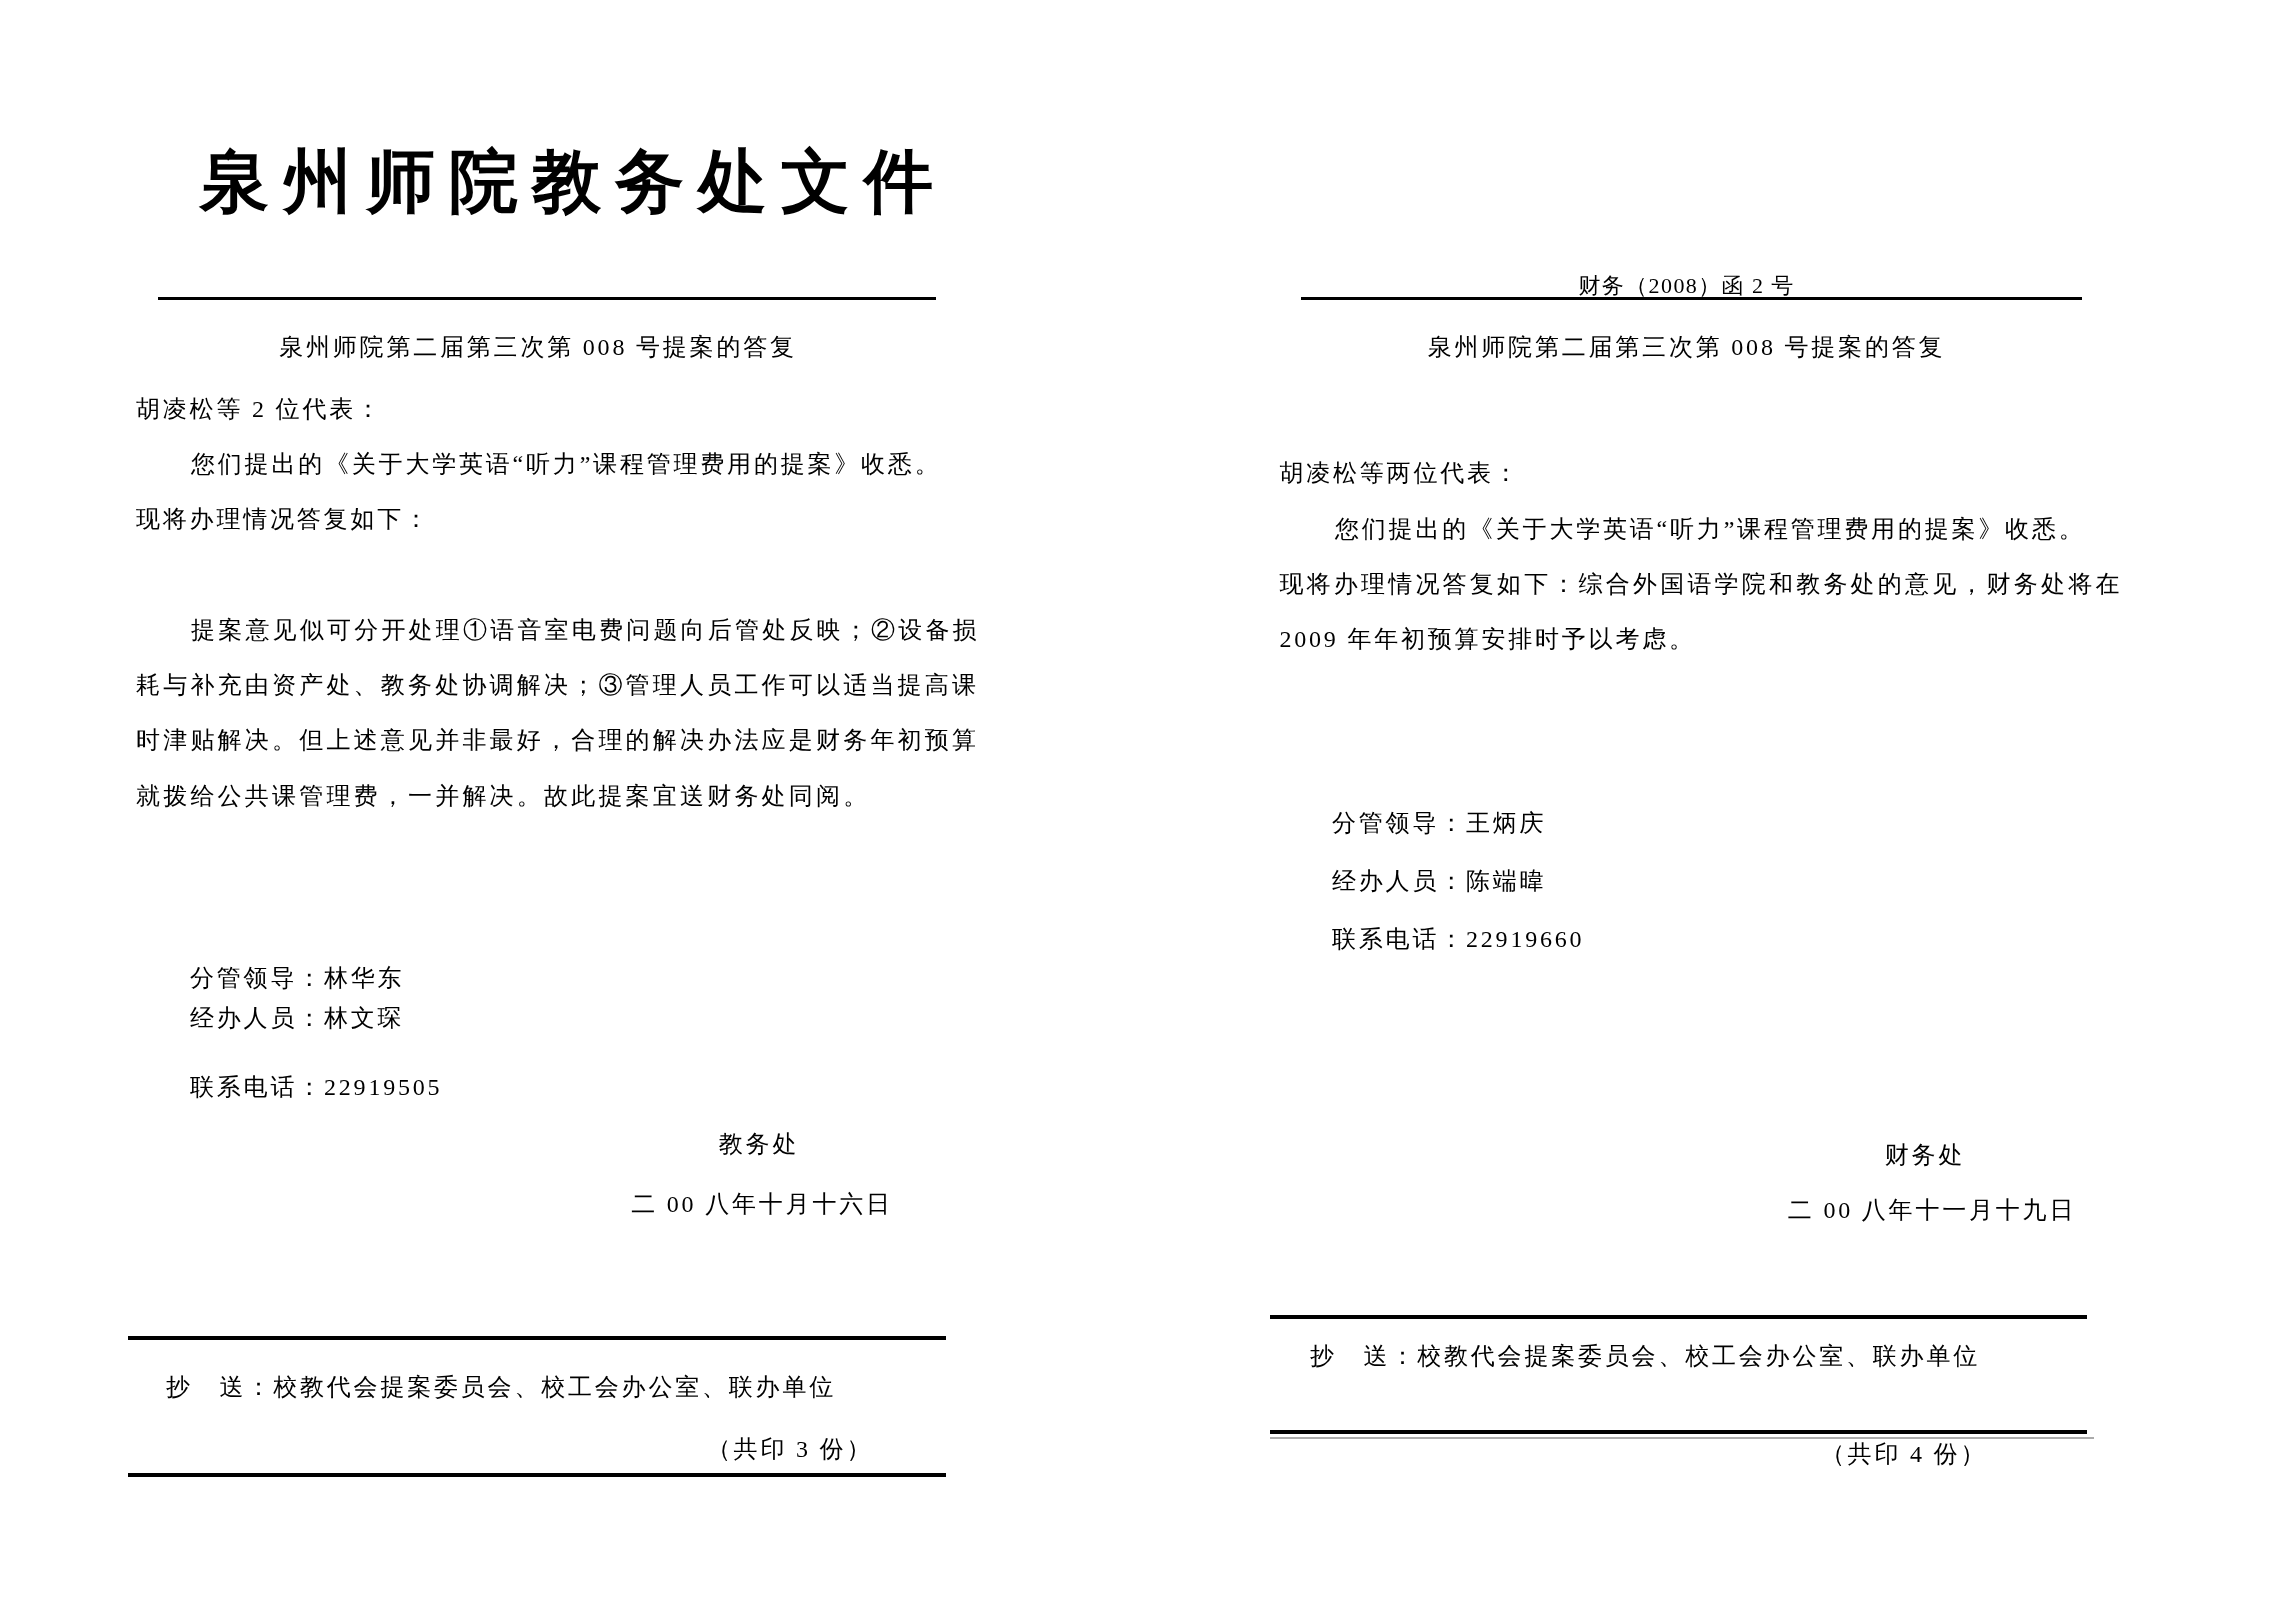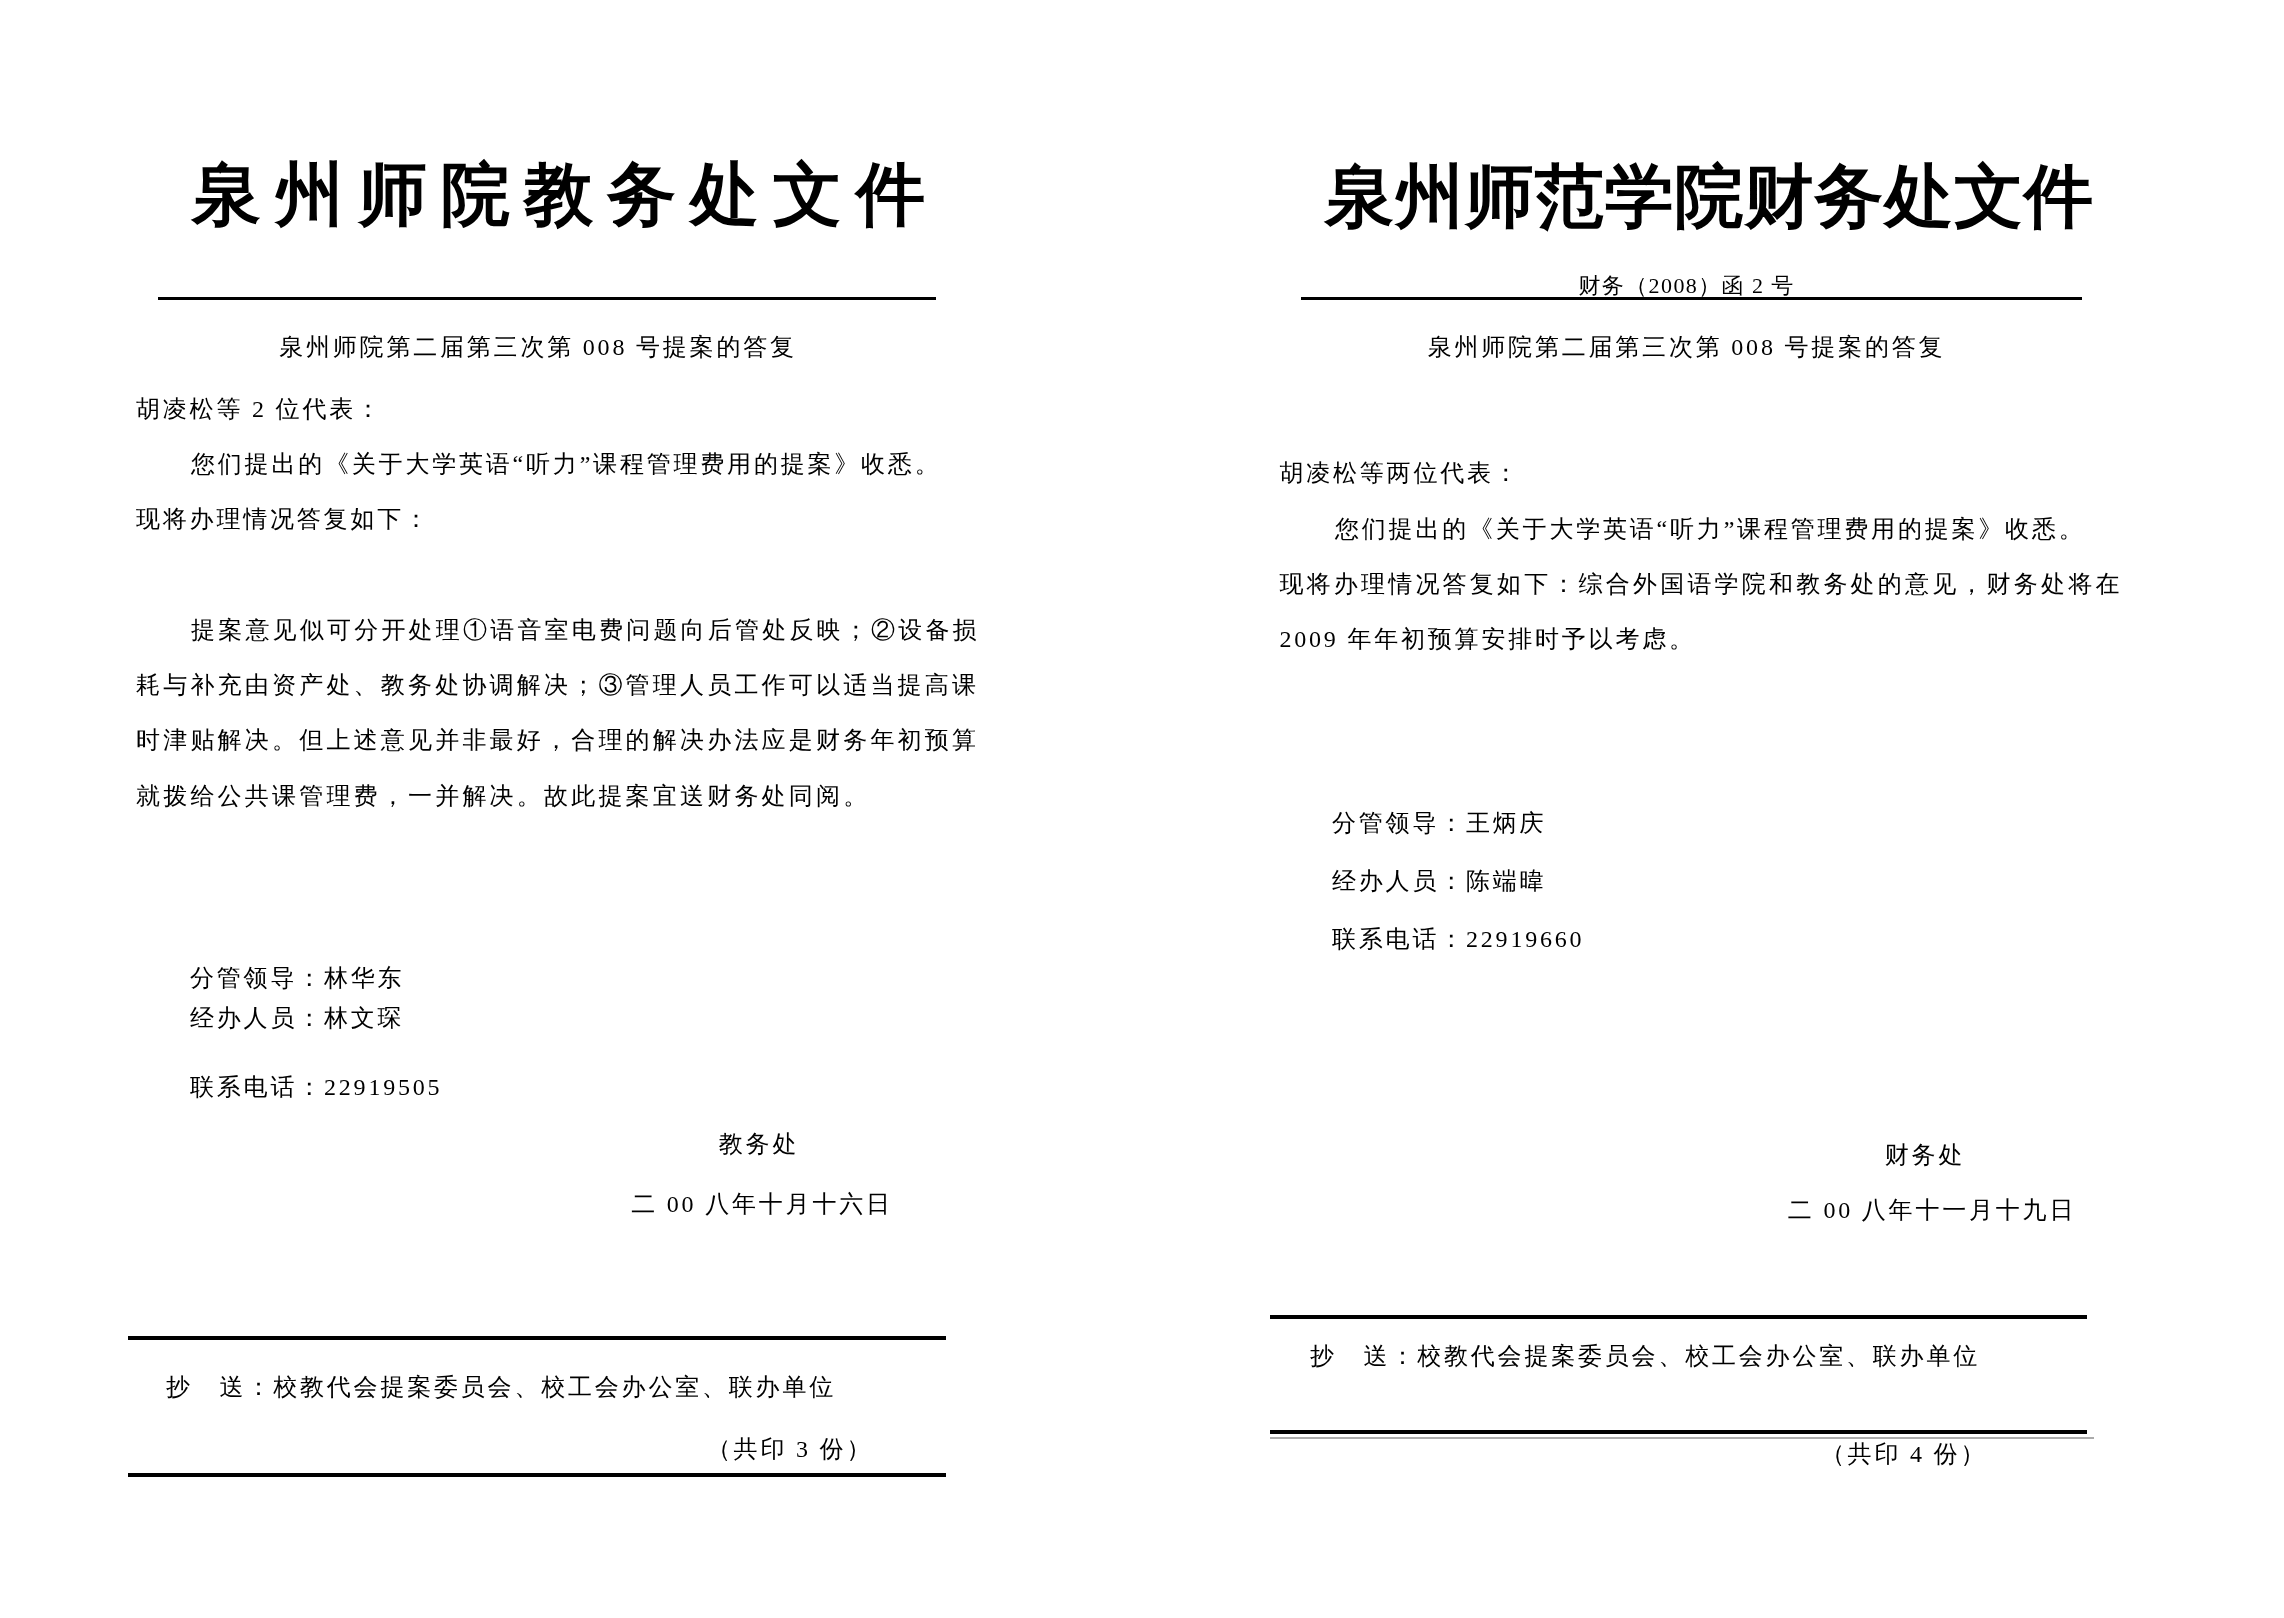--- a/index.html
+++ b/index.html
@@ -43,21 +43,21 @@
   .rule-shadow {
     position: absolute;
     background: #ababab;
   }
 </style>
 </head>
 <body>
 
 <div class="doc" id="left-doc">
 
-  <div class="el doc-title" style="top:161px; left:55px; right:0; letter-spacing:14px;">泉州师院教务处文件</div>
+  <div class="el doc-title" style="top:148px; left:55px; right:0; letter-spacing:14px;text-align:right;">泉州师院教务处文件</div>
 
 
   <div class="rule" style="top:297px; left:28.5px; width:778px; height:3.2px;"></div>
 
   <div class="el t52 center" style="top:334px; left:0; right:0;">泉州师院第二届第三次第 008 号提案的答复</div>
 
   <div class="el t52" style="top:396px; left:7px;">胡凌松等 2 位代表：</div>
 
   <div class="el t52" style="top:451px; left:62px;">您们提出的《关于大学英语“听力”课程管理费用的提案》收悉。</div>
   <div class="el t52" style="top:506px; left:7px;">现将办理情况答复如下：</div>
@@ -77,21 +77,20 @@
   <div class="rule" style="top:1336px; left:-0.9px; width:818px; height:3.7px;"></div>
 
   <div class="el t52" style="top:1374px; left:37px;">抄　送：校教代会提案委员会、校工会办公室、联办单位</div>
   <div class="el t52 center" style="top:1436px; left:523px; width:276px;">（共印 3 份）</div>
 
   <div class="rule" style="top:1473px; left:-0.9px; width:818px; height:3.7px;"></div>
 </div>
 
 <div class="doc" id="right-doc">
 
-  <div class="el doc-title" style="top:163px; left:46px; right:0; letter-spacing:0.9px;">泉州师范学院财务处文件</div>
 
   <div class="el t48 center" style="top:273px; left:0; right:0;">财务（2008）函 2 号</div>
 
   <div class="rule" style="top:297px; left:22.6px; width:781px; height:3.2px;"></div>
 
   <div class="el t52 center" style="top:334px; left:0; right:0;">泉州师院第二届第三次第 008 号提案的答复</div>
 
   <div class="el t52" style="top:460px; left:1.4px;">胡凌松等两位代表：</div>
 
   <div class="el t52" style="top:516px; left:57px;">您们提出的《关于大学英语“听力”课程管理费用的提案》收悉。</div>

